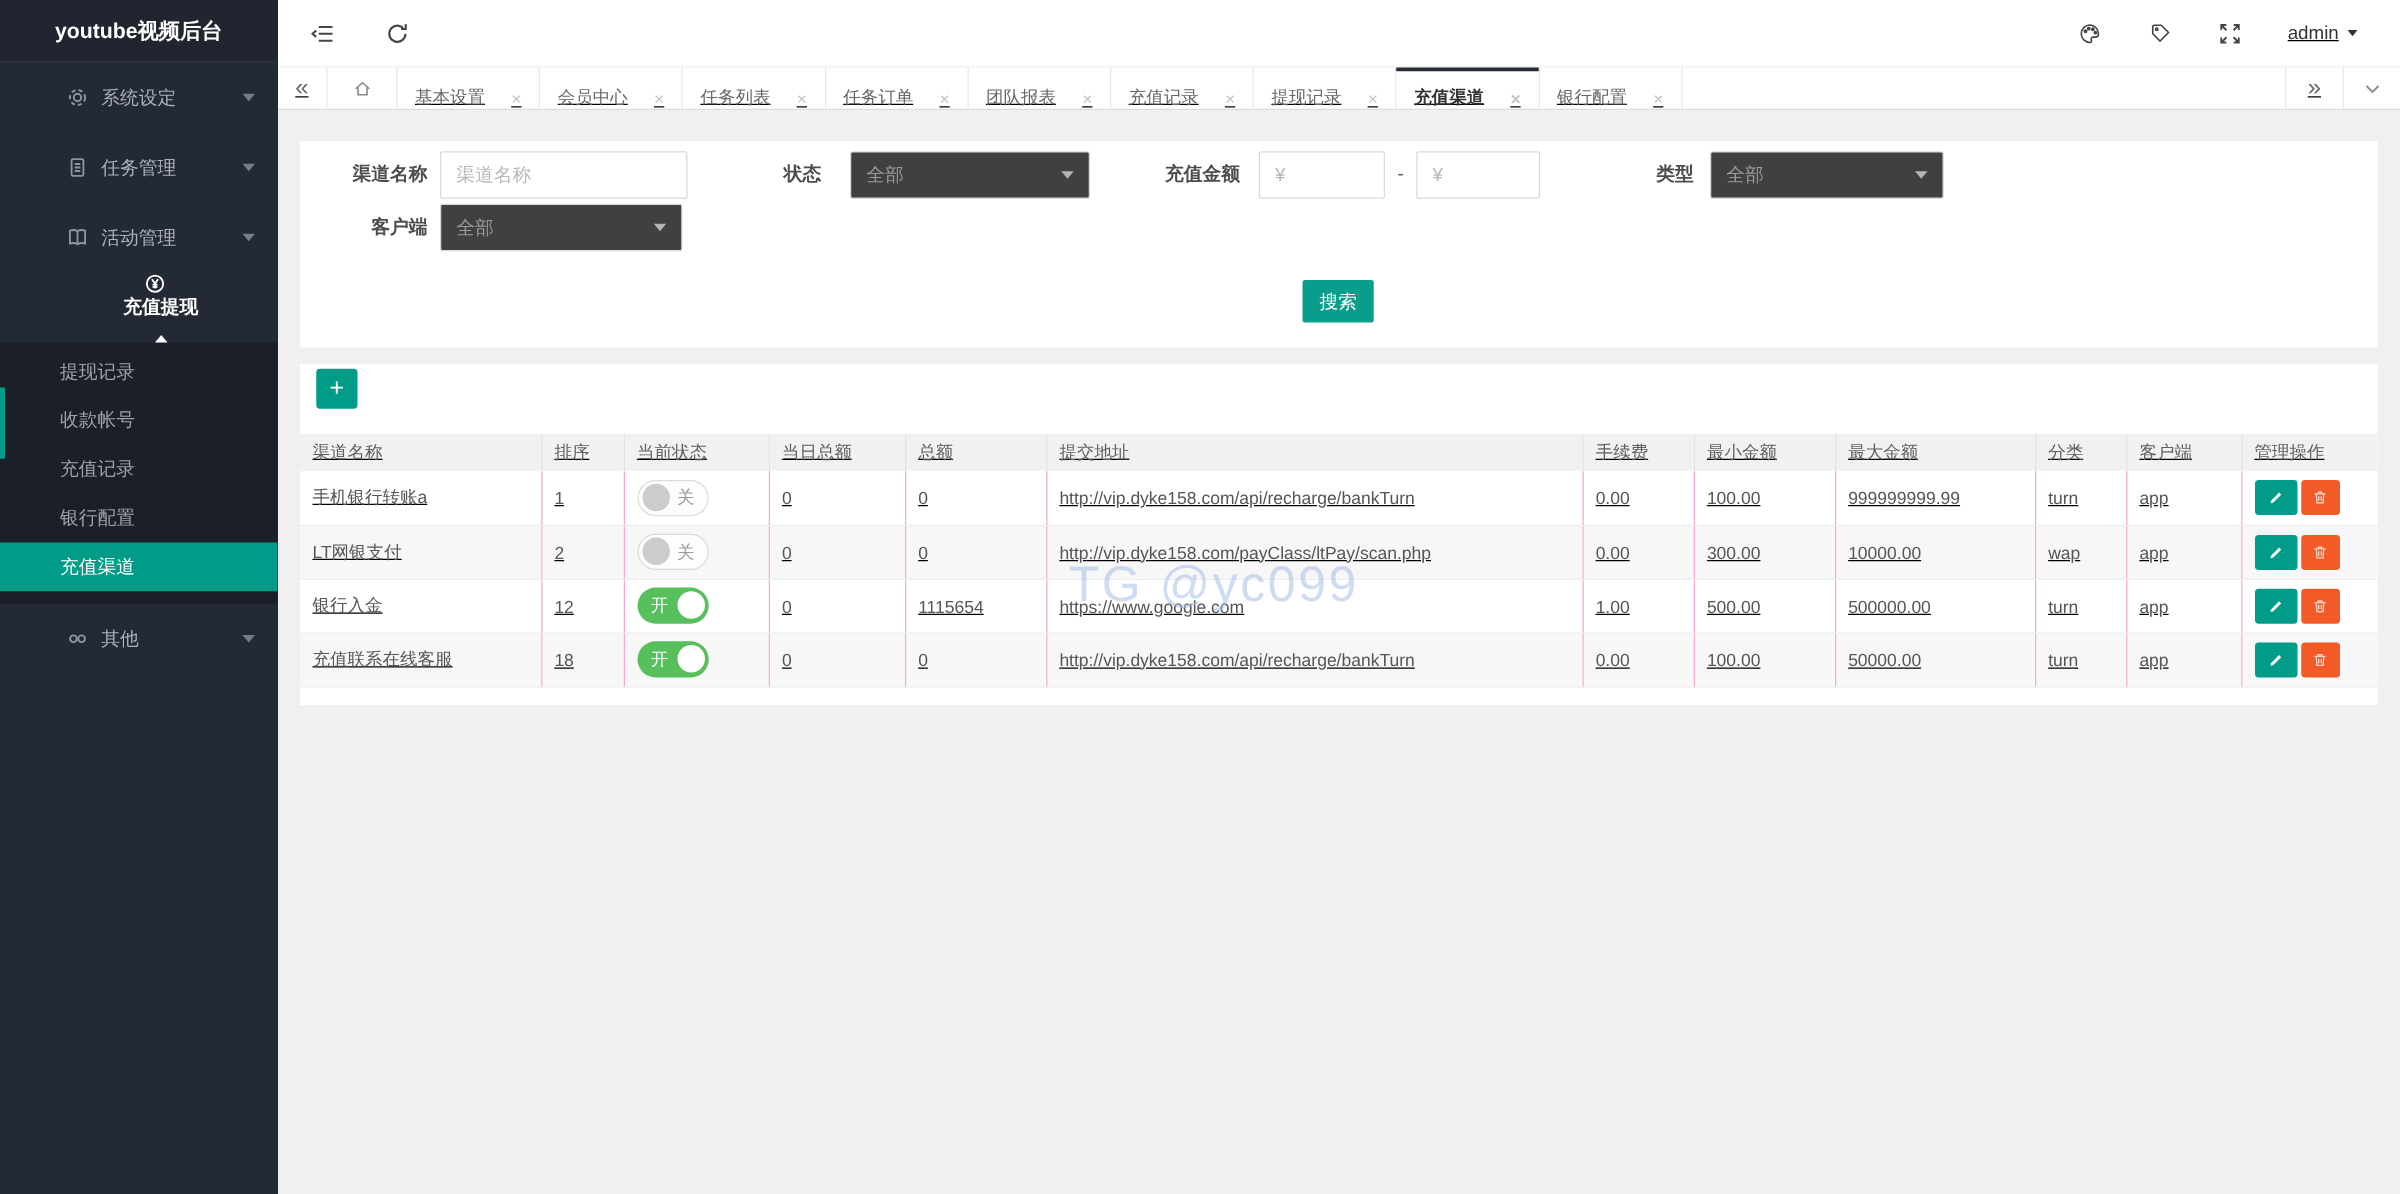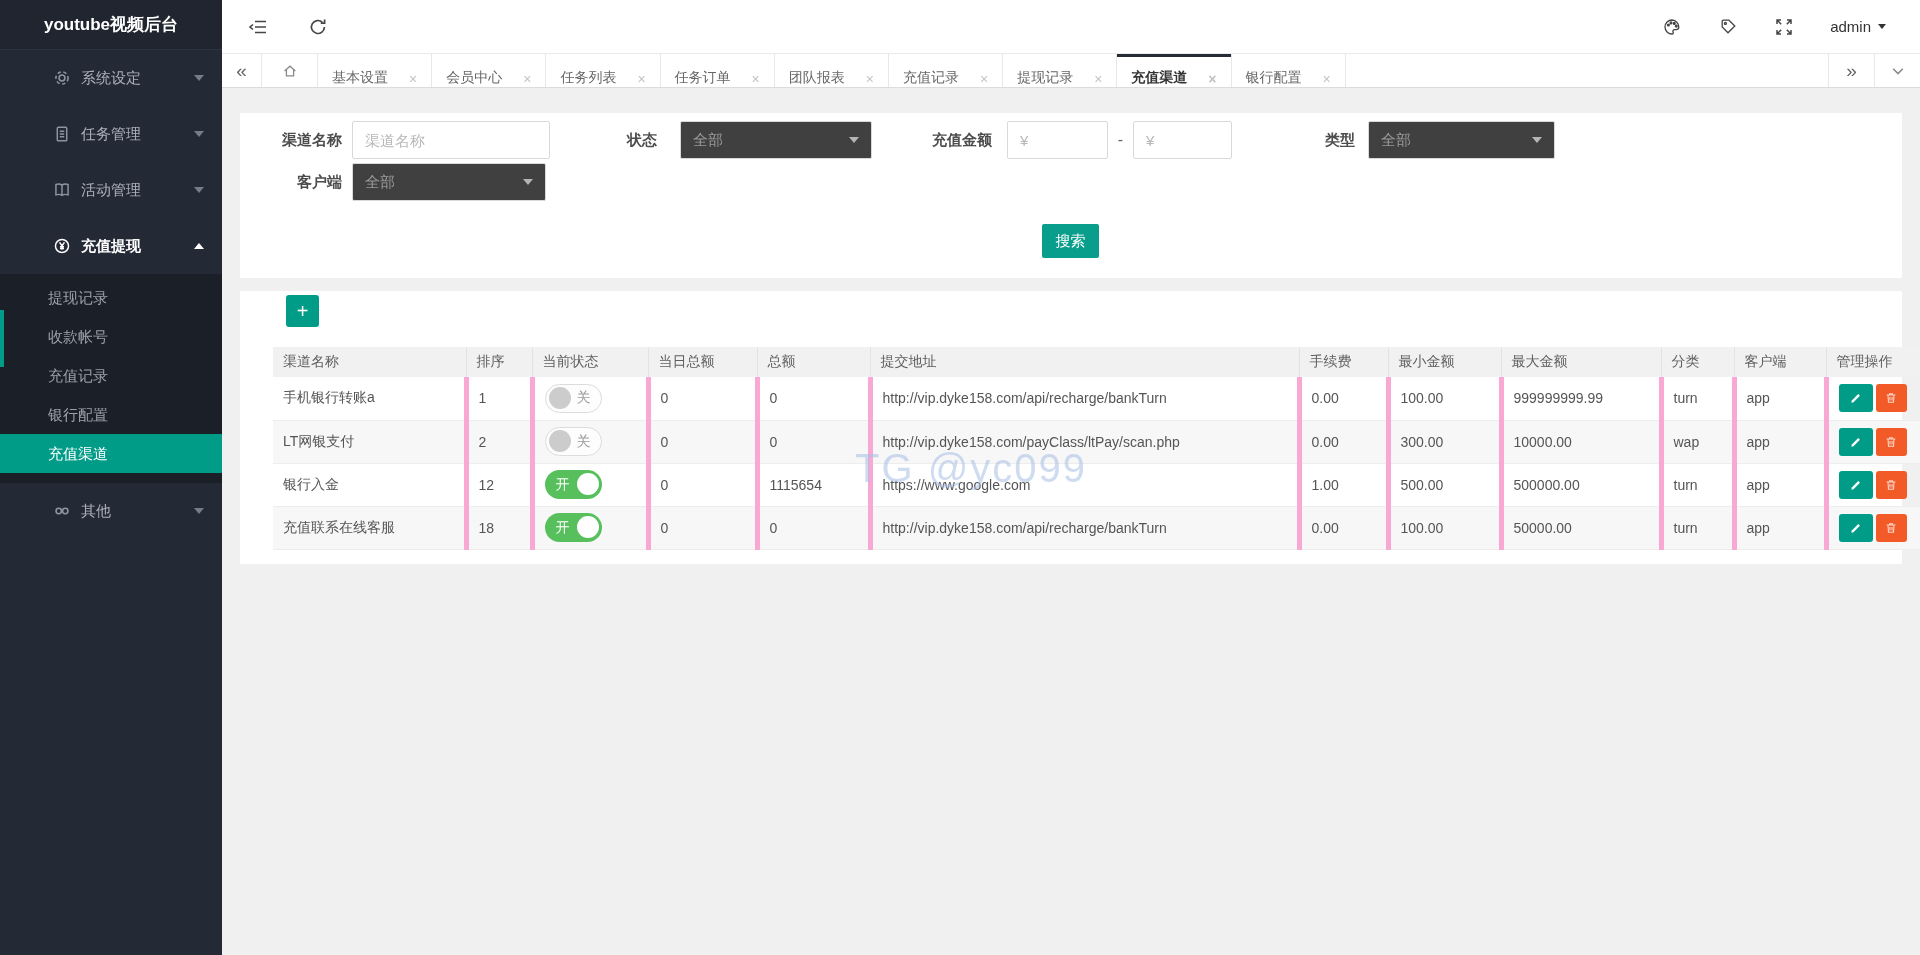--- a/index.html
+++ b/index.html
@@ -6,35 +6,35 @@
   html,body { width:1920px; height:955px; overflow:hidden;
     font-family:"Liberation Sans","DejaVu Sans",sans-serif; background:#f0f0f1; }
 
   
   .sidebar { position:fixed; left:0; top:0; bottom:0; width:222px; background:#242936; z-index:10; }
   .logo { height:50px; line-height:50px; text-align:center; color:#fff; font-size:17px; font-weight:700;
           background:#20252f; border-bottom:1px solid #2c3340; }
   .menu-item { height:56px; display:flex; align-items:center; padding:0 18px 0 24px;
                color:#abb0ba; font-size:15px; cursor:pointer;margin-left:29px; }
   .menu-item.no-icon { padding-left:48px; }
-  .menu-item.open { color:#fff; font-weight:700; }
+  .menu-item.open { color:#fff; font-weight:700;flex-direction:column; }
   .mi-icon { width:18px; height:18px; margin-right:10px; color:#8e95a0; flex:0 0 auto; }
   .menu-item.open .mi-icon { color:#fff; }
   .mi-icon svg { width:100%; height:100%; display:block; }
   .mi-label { flex:1 1 auto; }
   .tri { width:0; height:0; border-left:5px solid transparent; border-right:5px solid transparent;
          border-top:6px solid #767d88; display:inline-block; }
   .tri.up { border-top:none; border-bottom:6px solid #ffffff; }
   .submenu { background:#1b1f28; padding:4px 0 10px; }
   .submenu-item { height:39px; line-height:39px; padding-left:48px; color:#9aa1ab; font-size:15px; cursor:pointer; }
   .submenu-item.active { background:#009c88; color:#fff; }
   .indicator { position:absolute; left:0; top:310px; width:4px; height:57px; background:#009c88; }
 
   
-  .main { margin-left:222px; height:955px; display:flex; flex-direction:column; }
+  .main { margin-left:222px; height:955px; display:flex; flex-direction:column;text-decoration:underline; }
 
   .topbar { height:54px; background:#fff; border-bottom:1px solid #ebebeb;
             display:flex; align-items:center; padding:0 34px 0 26px; flex:0 0 auto; }
   .tb-icon { width:20px; height:20px; color:#454545; cursor:pointer; display:inline-block; }
   .tb-icon svg { width:100%; height:100%; display:block; }
   .tb-fold { margin-right:40px; }
   .topbar-right { margin-left:auto; display:flex; align-items:center; gap:36px; }
   .admin-box { display:flex; align-items:center; gap:7px; font-size:15px; color:#333; cursor:pointer; }
   .admin-box .tri { border-top-color:#333; border-left-width:4px; border-right-width:4px; border-top-width:5px; }
 
@@ -48,21 +48,21 @@
   .tab { display:flex; align-items:flex-end; gap:21px; padding:0 14px; border-right:1px solid #e8e8e8;
          font-size:14px; color:#666; cursor:pointer; position:relative; white-space:nowrap; }
   .tab .close { color:#c3c3c3; font-size:14px; }
   .tab.active { color:#333; font-weight:700; }
   .tab.active::before { content:''; position:absolute; left:0; right:0; top:0; height:3px; background:#262b36; }
   .tab-right { margin-left:auto; display:flex; }
   .tab-right .tcell { border-right:none; border-left:1px solid #e8e8e8; width:46px; }
 
   
   .content { flex:1 1 auto; padding:25px 18px 0; }
-  .panel { background:#fff;padding-left:33px; }
+  .panel { background:#fff; }
 
   .filter-panel { height:165px; position:relative; margin-bottom:13px; }
   .flabel { position:absolute; top:8px; height:38px; line-height:38px; text-align:right;
             font-size:15px; font-weight:700; color:#4d4d4d; }
   .fctrl { position:absolute; top:8px; height:38px; border:1px solid #d9d9d9; border-radius:2px;
            padding:0 12px; font-size:15px; color:#666; outline:none;
            font-family:"Liberation Sans","DejaVu Sans",sans-serif; }
   .fctrl::placeholder { color:#b8b8b8; }
   .select { position:absolute; top:8px; height:38px; border:1px solid #d9d9d9; border-radius:2px;
             display:flex; align-items:center; padding:0 12px; font-size:15px; color:#9a9a9a;
@@ -81,21 +81,21 @@
                 font-family:"Liberation Sans","DejaVu Sans",sans-serif; }
 
   .table-panel { padding-bottom:14px; }
   .add-btn { margin:4px 0 20px 13px; width:33px; height:32px; background:#009c88; color:#fff;
              border:none; border-radius:3px; font-size:20px; line-height:20px; cursor:pointer; }
   table.grid { width:100%; border-collapse:collapse; table-layout:fixed; }
   table.grid th { height:30px; background:#f1f1f1; font-weight:400; font-size:14px; color:#5e5e5e;
                   text-align:left; padding:0 0 0 10px; border-right:1px solid #e3e3e3; }
   table.grid th:last-child { border-right:none; }
   table.grid td { height:43px; padding:0 4px 0 10px; font-size:14px; color:#555;
-                  border-bottom:1px solid #ededed; border-right:5px solid #f9a8d4;
+                  border-bottom:1px solid #ededed; border-right:1px solid #f9a8d4;
                   overflow:hidden; white-space:nowrap; }
   table.grid td:last-child { border-right:none; }
   table.grid tbody tr:nth-child(even) { background:#f7f7f8; }
 
   .toggle { width:57px; height:29px; border-radius:15px; position:relative;
             display:inline-flex; align-items:center; font-size:14px; cursor:pointer; vertical-align:middle; }
   .toggle .knob { position:absolute; width:22px; height:22px; border-radius:50%; top:3px; }
   .toggle.off { background:#fdfdfd; border:1px solid #dcdcdc; color:#9a9a9a; }
   .toggle.off .knob { left:3px; top:2px; background:#cccccc; }
   .toggle.off .tlabel { margin-left:31px; }

